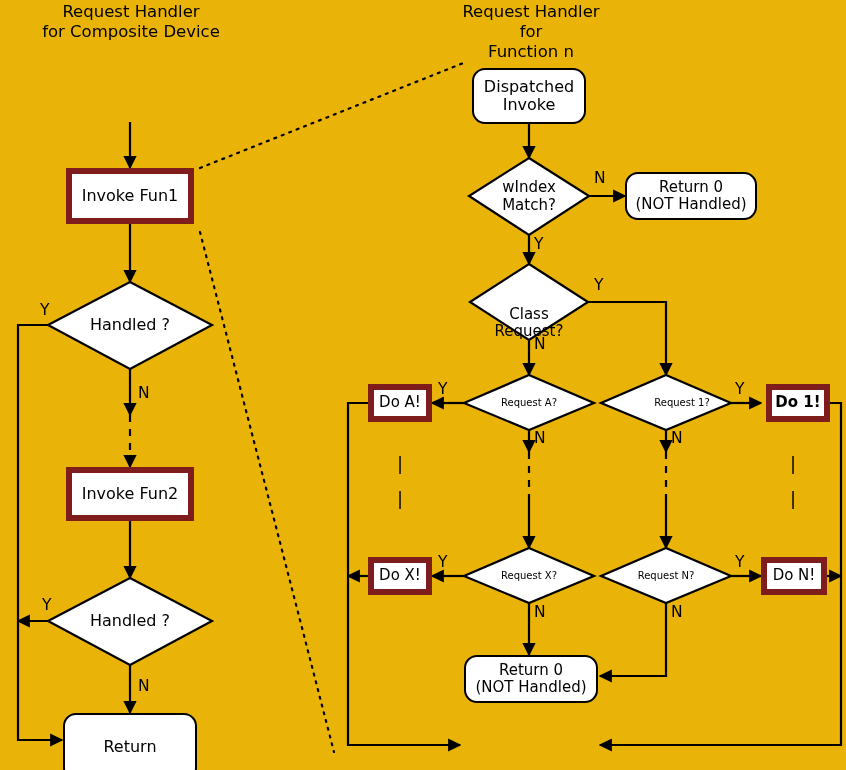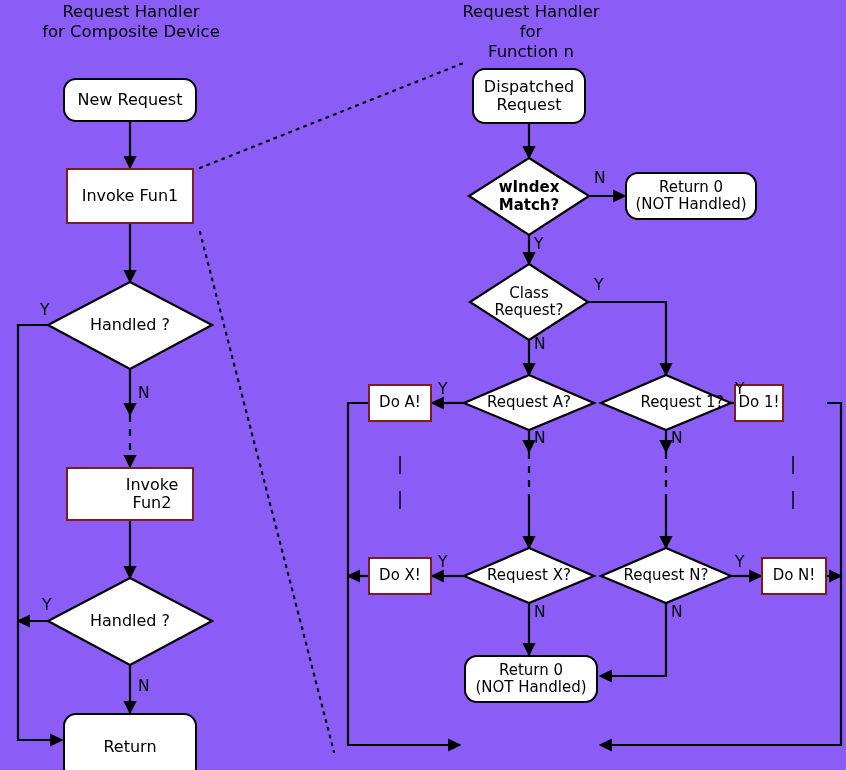--- a/index.html
+++ b/index.html
@@ -8,21 +8,21 @@
     background: #ffffff;
   }
   body {
     font-family: "DejaVu Sans", sans-serif;
   }
   #canvas {
     position: relative;
     width: 846px;
     height: 770px;
     overflow: hidden;
-    background: #8b5cf6;
+    background: #eab308;
   }
   svg.layer {
     position: absolute;
     left: 0;
     top: 0;
     width: 846px;
     height: 770px;
     pointer-events: none;
   }
   .node {
@@ -30,21 +30,21 @@
     box-sizing: border-box;
     display: flex;
     align-items: center;
     justify-content: center;
     text-align: center;
     color: #000;
     background: #fff;
     line-height: 1.15;
   }
   .rect {
-    border: 2px solid #7f1d1d;
+    border: 6px solid #7f1d1d;
   }
   .round {
     border: 2px solid #000;
     border-radius: 13px;
   }
   .title {
     position: absolute;
     text-align: center;
     color: #000;
     line-height: 1.2;
@@ -67,21 +67,21 @@
     height: 100%;
     display: flex;
     align-items: center;
     justify-content: center;
     text-align: center;
     color: #000;
     line-height: 1.15;
   }
   .f16 { font-size: 16px; }
   .f15 { font-size: 15px; }
-  .f14 { font-size: 15px; }
+  .f14 { font-size: 10px; }
 </style>
 </head>
 <body>
 
 <div id="canvas">
 
   <svg class="layer" viewBox="0 0 846 770">
     <defs>
       <marker id="arrow" viewBox="0 0 10 10" refX="9" refY="5" markerWidth="6" markerHeight="6" orient="auto-start-reverse">
         <path d="M 0 0 L 10 5 L 0 10 z" fill="#000"></path>
@@ -154,76 +154,75 @@
     <div>Request Handler</div>
     <div>for Composite Device</div>
   </div>
 
   <div class="title" style="left:440px; top:2px; width:182px;">
     <div>Request Handler</div>
     <div>for</div>
     <div>Function n</div>
   </div>
 
-  <div class="node round f16" style="left:63px; top:78px; width:134px; height:44px;">New Request</div>
 
   <div class="node rect f16" style="left:66px; top:168px; width:128px; height:56px;">Invoke Fun1</div>
 
   <div class="diamond-wrap" style="left:48px; top:282px; width:164px; height:87px;">
     <div class="diamond-text f16">Handled ?</div>
   </div>
 
-  <div class="node rect f16" style="left:66px; top:467px; width:128px; height:54px;padding-left:44px;">Invoke Fun2</div>
+  <div class="node rect f16" style="left:66px; top:467px; width:128px; height:54px;">Invoke Fun2</div>
 
   <div class="diamond-wrap" style="left:48px; top:578px; width:164px; height:87px;">
     <div class="diamond-text f16">Handled ?</div>
   </div>
 
   <div class="node round f16" style="left:63px; top:713px; width:134px; height:68px;">Return</div>
 
   <div class="lbl" style="left:40px; top:303px;">Y</div>
   <div class="lbl" style="left:138px; top:386px;">N</div>
   <div class="lbl" style="left:42px; top:598px;">Y</div>
   <div class="lbl" style="left:138px; top:679px;">N</div>
 
   <div class="node round f16" style="left:472px; top:68px; width:114px; height:56px; flex-direction:column;">
     <div>Dispatched</div>
-    <div>Request</div>
-  </div>
-
-  <div class="diamond-wrap" style="left:469px; top:158px; width:120px; height:77px;font-weight:bold;">
+    <div>Invoke</div>
+  </div>
+
+  <div class="diamond-wrap" style="left:469px; top:158px; width:120px; height:77px;">
     <div class="diamond-text f15" style="flex-direction:column;">
       <div>wIndex</div>
       <div>Match?</div>
     </div>
   </div>
 
   <div class="node round f15" style="left:625px; top:172px; width:132px; height:48px; flex-direction:column;">
     <div>Return 0</div>
     <div>(NOT Handled)</div>
   </div>
 
   <div class="diamond-wrap" style="left:470px; top:264px; width:118px; height:76px;">
-    <div class="diamond-text f15" style="flex-direction:column;">
+    <div class="diamond-text f15" style="flex-direction:column;justify-content:flex-end;">
       <div>Class</div>
       <div>Request?</div>
     </div>
   </div>
 
   <div class="diamond-wrap" style="left:464px; top:375px; width:130px; height:55px;">
     <div class="diamond-text f14">Request A?</div>
   </div>
 
   <div class="diamond-wrap" style="left:617px; top:375px; width:130px; height:55px;">
     <div class="diamond-text f14">Request 1?</div>
   </div>
 
   <div class="node rect f15" style="left:368px; top:384px; width:64px; height:38px;">Do A!</div>
 
-  <div class="node rect f15" style="left:734px; top:384px; width:50px; height:38px;">Do 1!</div>
+  <div class="node rect f15" style="left:766px; top:384px; width:64px; height:38px;font-weight:bold;">Do 1!</div>
 
   <div class="diamond-wrap" style="left:464px; top:548px; width:130px; height:55px;">
     <div class="diamond-text f14">Request X?</div>
   </div>
 
   <div class="diamond-wrap" style="left:601px; top:548px; width:130px; height:55px;">
     <div class="diamond-text f14">Request N?</div>
   </div>
 
   <div class="node rect f15" style="left:368px; top:557px; width:64px; height:38px;">Do X!</div>

